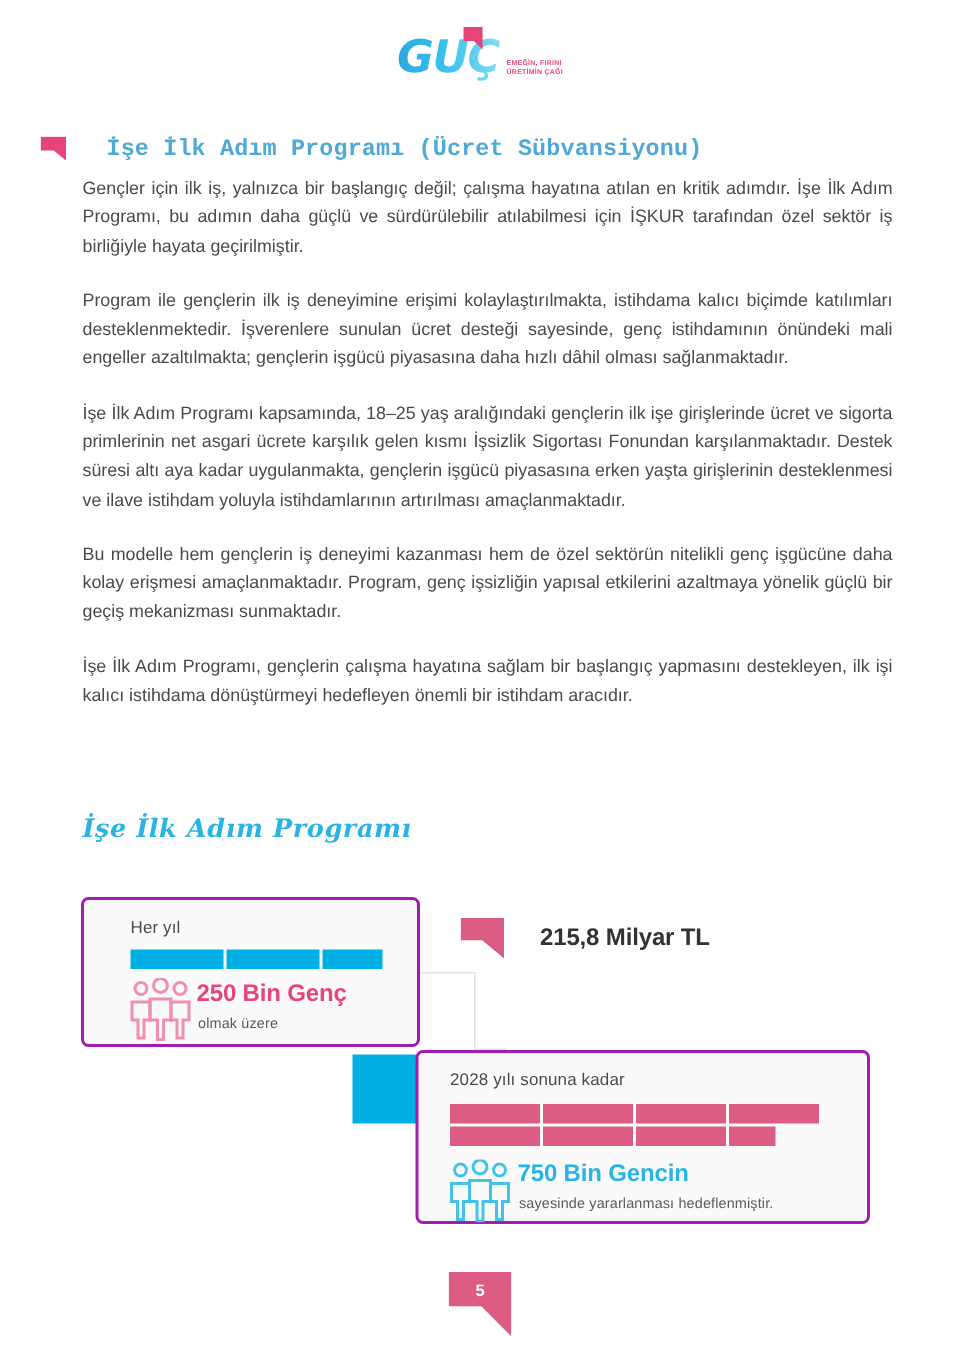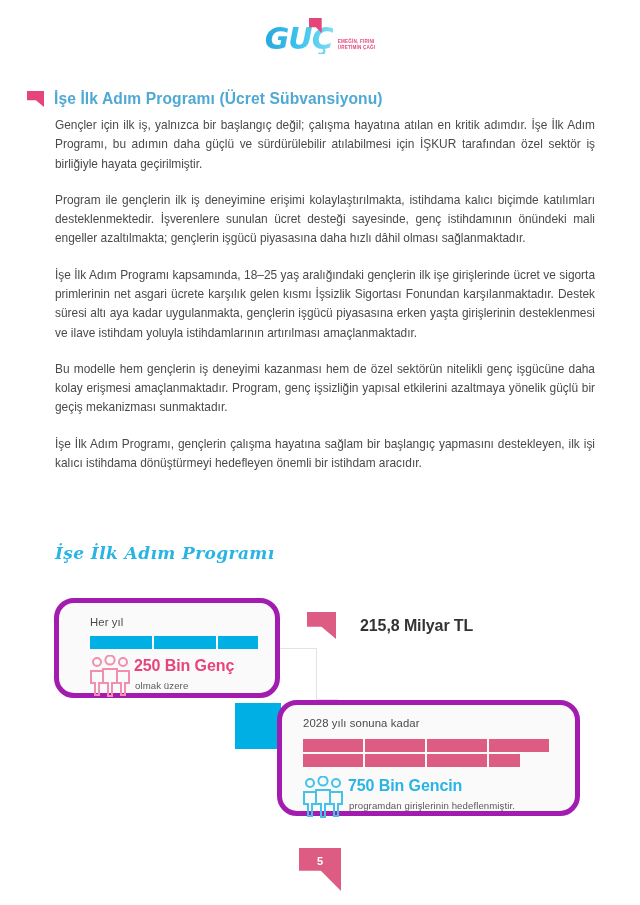--- a/index.html
+++ b/index.html
@@ -68,21 +68,22 @@
   .logo-sub span { display: block; }
 
   
   .heading {
     position: absolute;
     top: 90px;
     left: 27px;
     width: 580px;
     display: flex;
     align-items: center;
-    gap: 10px;
+    gap: 27px;
+    font-family: Liberation Mono, monospace;
   }
   .heading-marker {
     width: 17px;
     height: 16px;
     flex: none;
     background: #e6457a;
     clip-path: polygon(0 0, 100% 0, 100% 100%, 52% 58%, 0 58%);
   }
   .heading-text {
     font-size: 15.6px;
@@ -127,22 +128,22 @@
     position: absolute;
     top: 590px;
     left: 45px;
     width: 550px;
     height: 235px;
   }
 
   .card {
     position: absolute;
     background: #fafafa;
-    border: 5px solid #a21caf;
-    border-radius: 20px;
+    border: 2px solid #a21caf;
+    border-radius: 5px;
     box-sizing: border-box;
   }
   .card-a { left: 9px;  top: 8px;  width: 226px; height: 100px; }
   .card-b { left: 232px; top: 110px; width: 303px; height: 116px; }
 
   .card-label {
     position: absolute;
     font-size: 11.3px;
     color: #4a4a4a;
     letter-spacing: .1px;
@@ -339,21 +340,21 @@
       <svg width="46" height="42" viewBox="0 0 46 42" fill="none" stroke="#44c3e8" stroke-width="2">
         <circle cx="10" cy="7" r="4"></circle>
         <circle cx="23" cy="5" r="4.6"></circle>
         <circle cx="36" cy="7" r="4"></circle>
         <path d="M4 16h12v12h-4v12h-4V28H4z"></path>
         <path d="M16 14h14v14h-5v13h-4V28h-5z"></path>
         <path d="M30 16h12v12h-4v12h-4V28h-4z"></path>
       </svg>
     </div>
     <div class="stat-big">750 Bin Gencin</div>
-    <div class="stat-sub">programdan girişlerinin hedeflenmiştir.</div>
+    <div class="stat-sub">sayesinde yararlanması hedeflenmiştir.</div>
   </div>
 
 </div>
 
 <div class="footer">
   <div class="page-flag">
     <div class="page-num">5</div>
   </div>
 </div>
 

